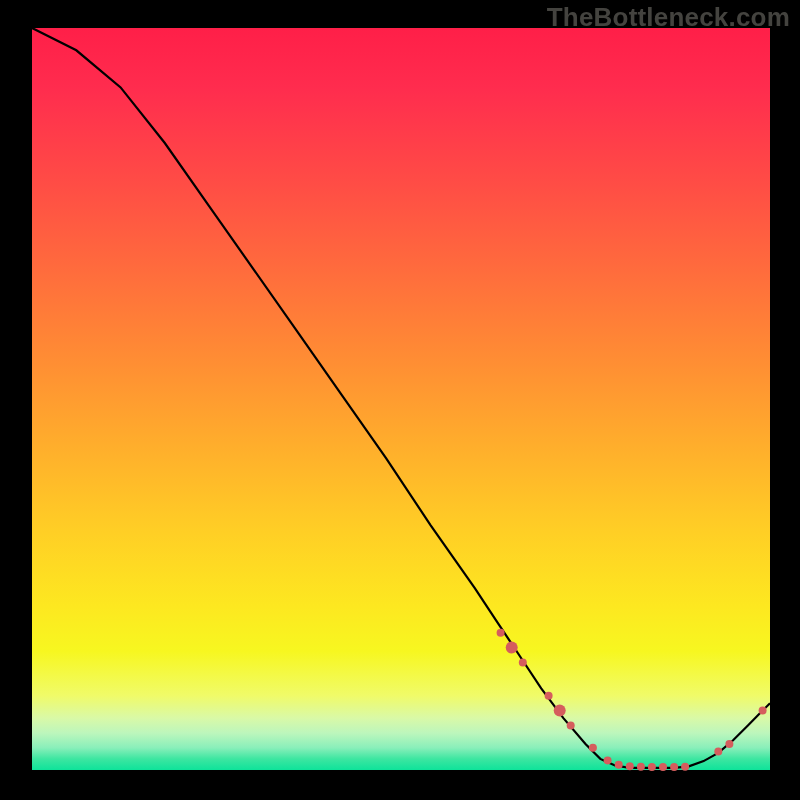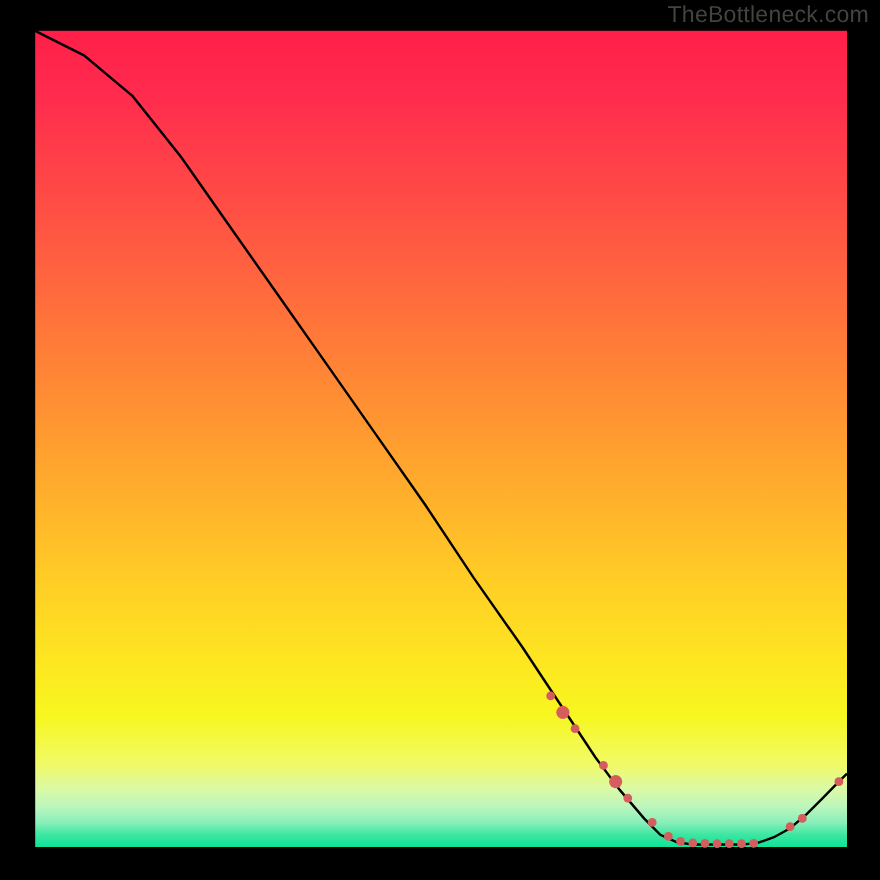--- a/index.html
+++ b/index.html
@@ -15,22 +15,22 @@
     position: relative;
     width: 800px;
     height: 800px;
     background: #000;
   }
   .watermark {
     position: absolute;
     top: 2px;
     right: 10px;
     color: #44433f;
-    font-size: 21px;
-    font-weight: 400;
+    font-size: 26px;
+    font-weight: 700;
     letter-spacing: 0.2px;
     z-index: 10;
   }
   .plot-area {
     position: absolute;
     left: 32px;
     top: 28px;
     width: 738px;
     height: 742px;
     

